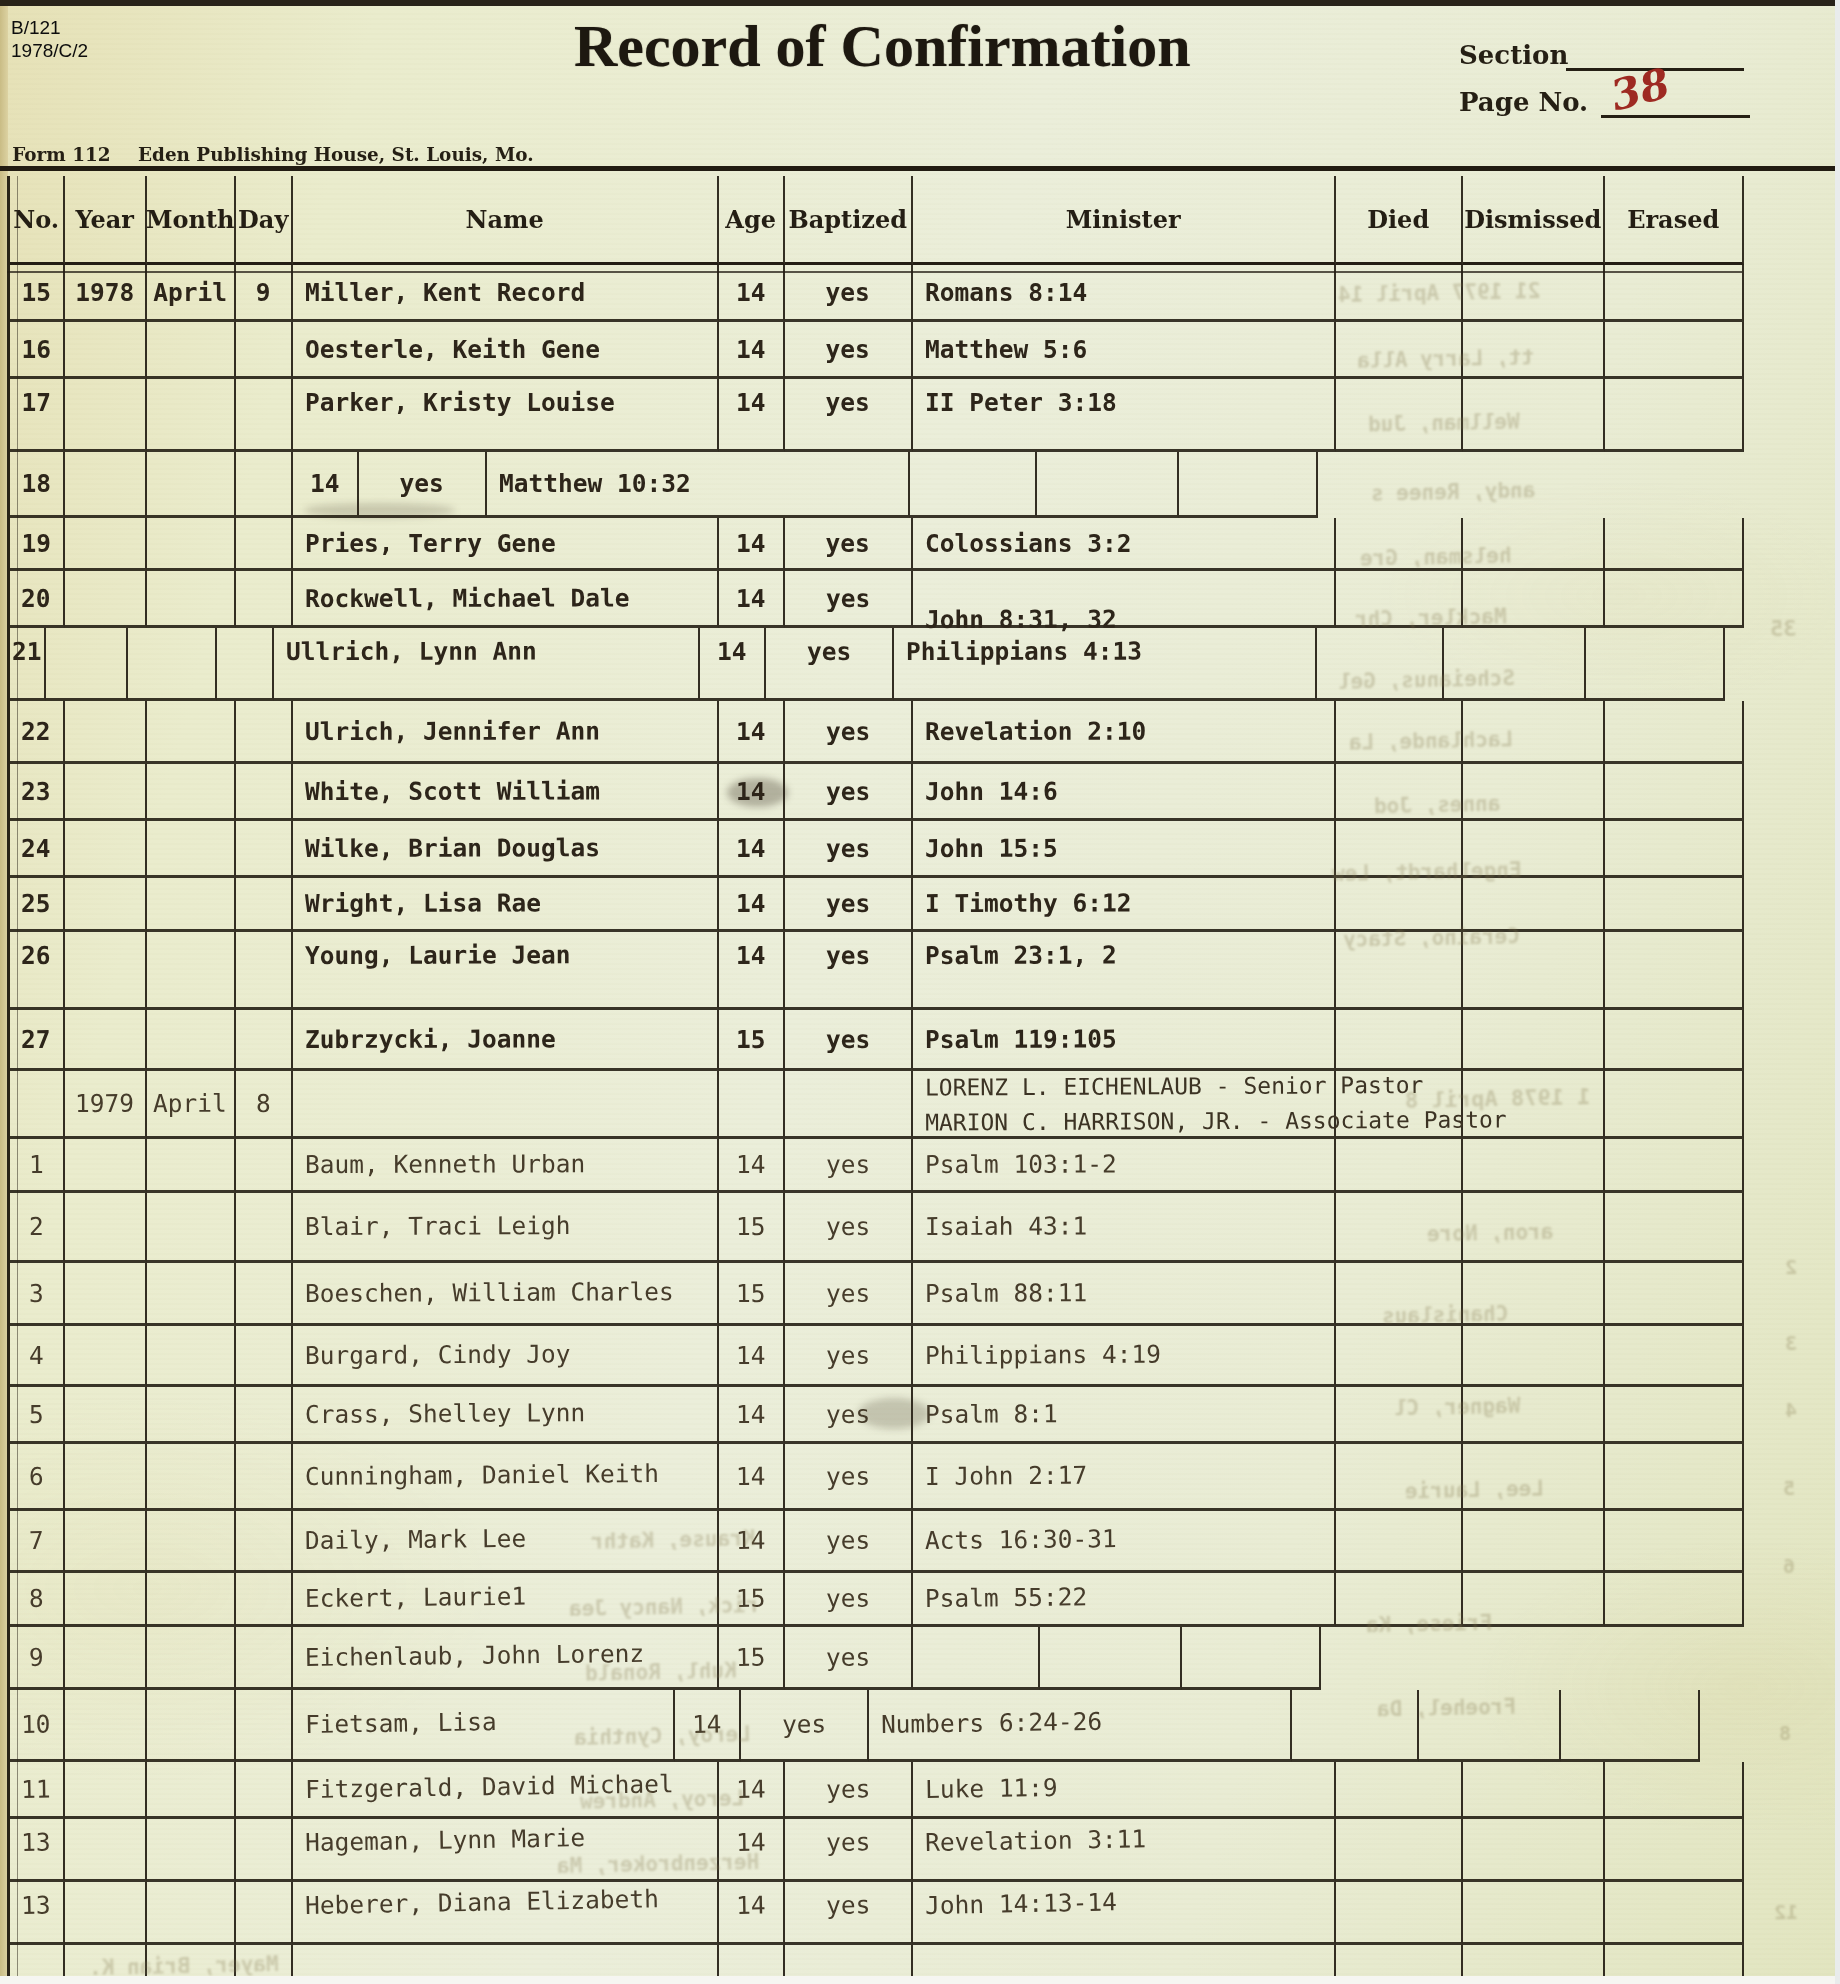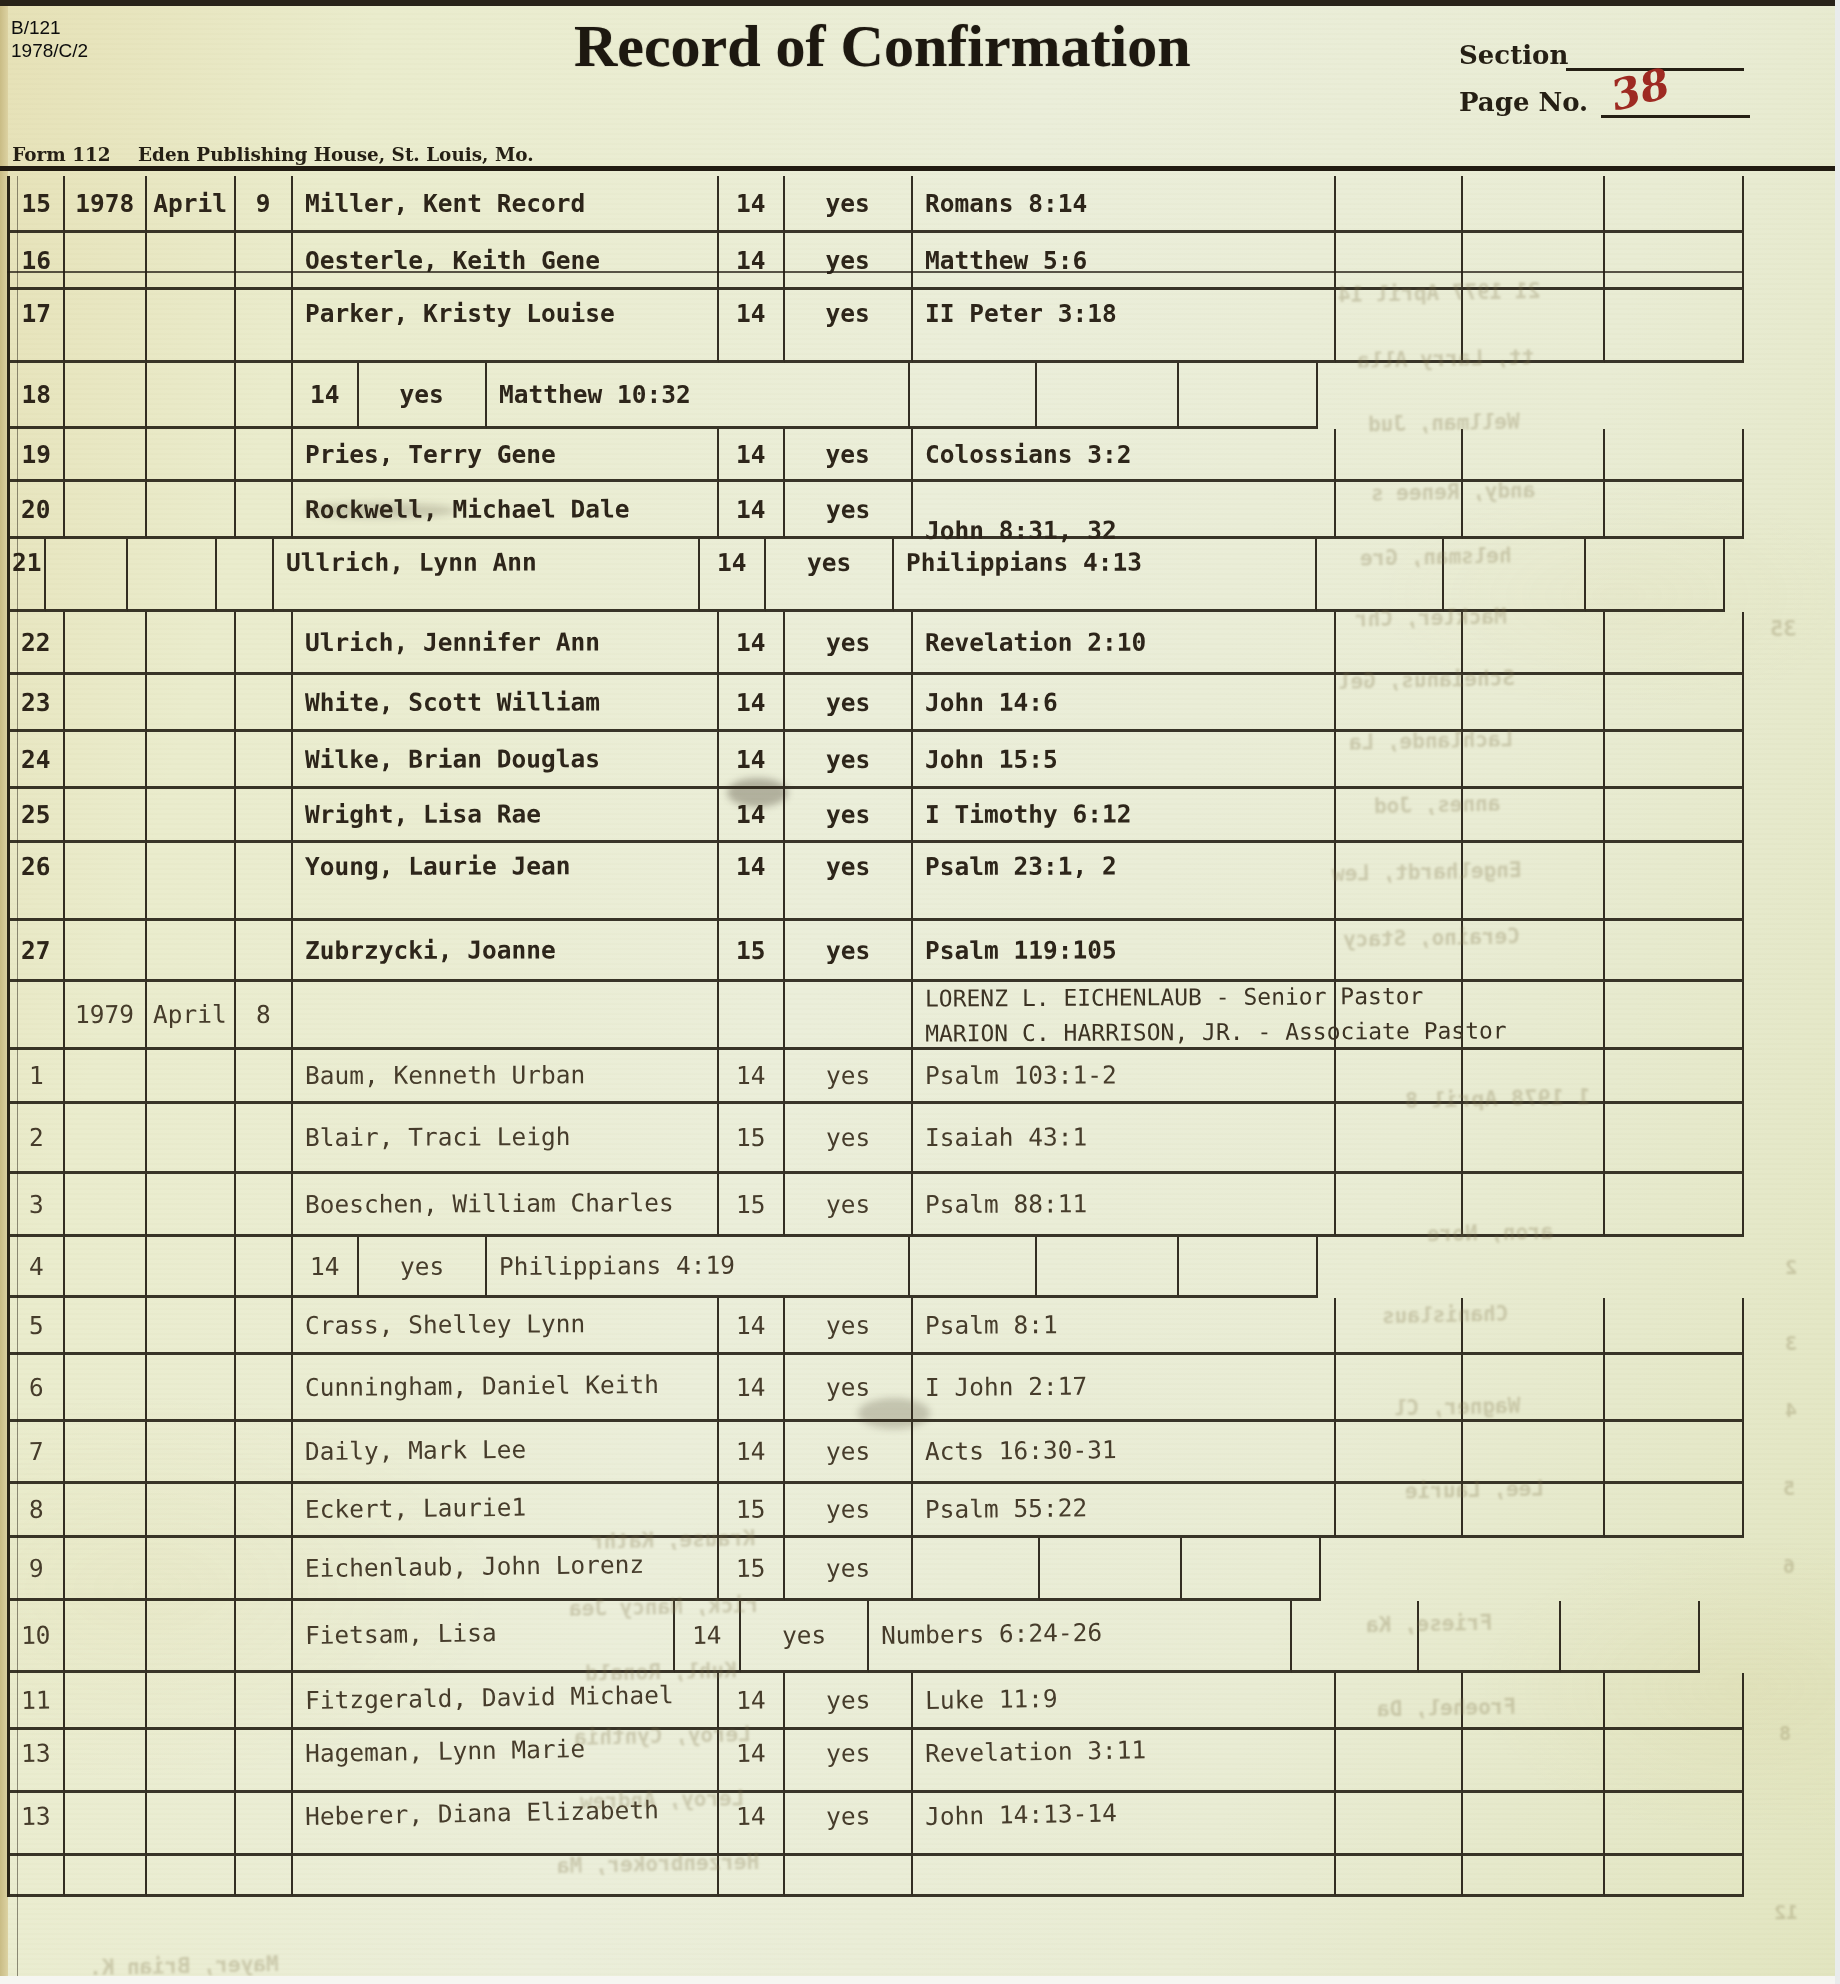--- a/index.html
+++ b/index.html
@@ -80,20 +80,33 @@
   <div class="secline sec1"></div>
   <div class="pageno">Page No.</div>
   <div class="secline sec2"></div>
   <div class="hand38">38</div>
 
   <div class="formline f1">Form 112</div>
   <div class="formline f2">Eden Publishing House, St. Louis, Mo.</div>
   <div class="ruleform"></div>
 
   <div class="grid" id="grid">
+      <div class="row hdr">
+        <div class="cell" style="width: 55px;">No.</div>
+        <div class="cell" style="width: 82px;">Year</div>
+        <div class="cell" style="width: 89px;">Month</div>
+        <div class="cell" style="width: 57px;">Day</div>
+        <div class="cell" style="width: 426px;">Name</div>
+        <div class="cell" style="width: 66px;">Age</div>
+        <div class="cell" style="width: 128px;">Baptized</div>
+        <div class="cell" style="width: 423px;">Minister</div>
+        <div class="cell" style="width: 127px;">Died</div>
+        <div class="cell" style="width: 142px;">Dismissed</div>
+        <div class="cell" style="width: 139px;">Erased</div>
+      </div>
       <div class="row t78" style="height: 57px;">
         <div class="cell c-center" style="width: 55px;">
           <span class="txt">15</span>
         </div>
         <div class="cell c-center" style="width: 82px;">
           <span class="txt">1978</span>
         </div>
         <div class="cell c-center" style="width: 89px;">
           <span class="txt">April</span>
         </div>
@@ -482,20 +495,23 @@
         <div class="cell c-center" style="width: 142px;"></div>
         <div class="cell c-center" style="width: 139px;"></div>
       </div>
       <div class="row t79" style="height: 61px;">
         <div class="cell c-center" style="width: 55px;">
           <span class="txt" style="transform: rotate(-0.35deg);">4</span>
         </div>
         <div class="cell c-center" style="width: 82px;"></div>
         <div class="cell c-center" style="width: 89px;"></div>
         <div class="cell c-center" style="width: 57px;"></div>
+        <div class="cell c-left" style="width: 426px;">
+          <span class="txt" style="transform: rotate(-0.35deg);">Burgard, Cindy Joy</span>
+        </div>
         <div class="cell c-center" style="width: 66px;">
           <span class="txt" style="transform: rotate(-0.35deg);">14</span>
         </div>
         <div class="cell c-center" style="width: 128px;">
           <span class="txt" style="transform: rotate(-0.35deg);">yes</span>
         </div>
         <div class="cell c-left" style="width: 423px;">
           <span class="txt" style="transform: rotate(-0.35deg);">Philippians 4:19</span>
         </div>
         <div class="cell c-center" style="width: 127px;"></div>

